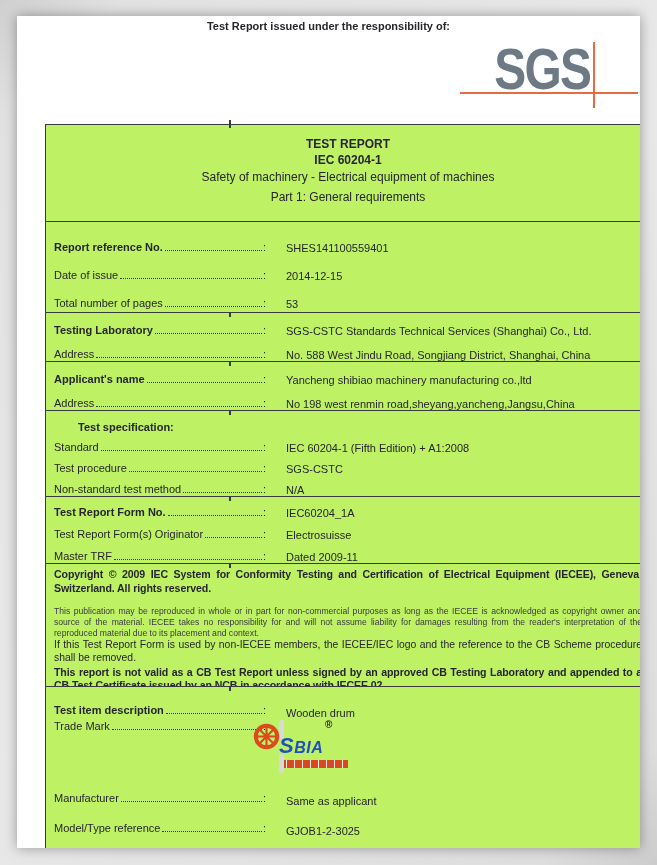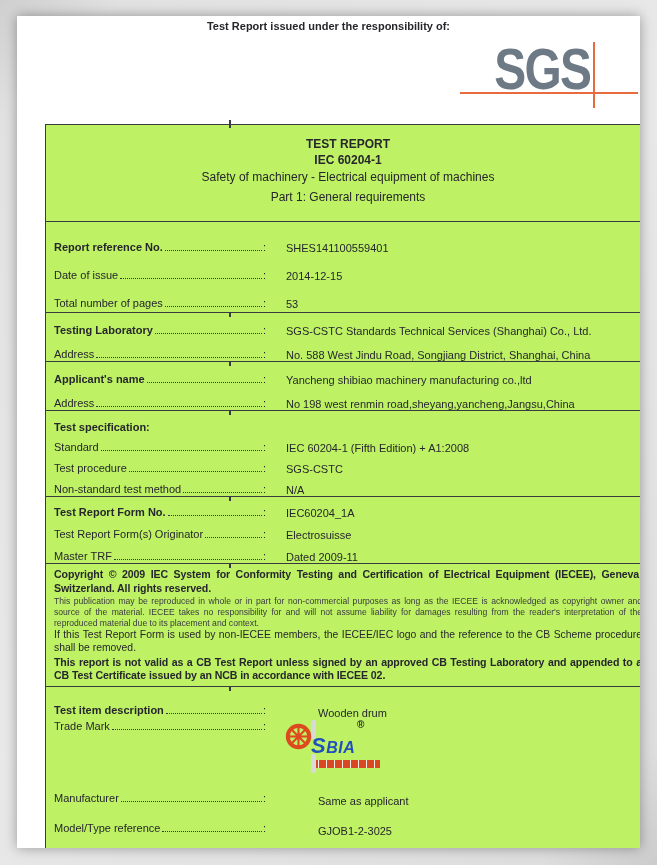--- a/index.html
+++ b/index.html
@@ -41,39 +41,39 @@
   .sec-2 { height:49px; }
   .sec-3 { height:86px; }
   .sec-4 { height:67px; }
   .sec-5 { height:123px; padding:4px 8px 0 8px; }
   .sec-6 { padding-top:2px; }
 
   .row { display:flex; align-items:flex-end; height:26px; padding:0 8px; font-size:11px; }
   .sec-0 .row { height:28px; }
   .sec-1 .row,.sec-2 .row { height:24px; }
   .sec-3 .row { height:21px; }
-  .sec-3 .row.heading { height:22px; }
+  .sec-3 .row.heading { height:22px;margin-left:24px; }
   .sec-4 .row { height:22px; }
-  .sec-6 .row { height:30px;gap:32px; }
+  .sec-6 .row { height:30px; }
   .sec-6 .row:first-child { height:28px; }
   .sec-6 .row.tall { height:58px; align-items:flex-start; padding-top:3px; }
 
   .lblwrap { flex:0 0 212px; display:flex; align-items:baseline; min-width:0; }
   .lbl { white-space:nowrap; }
   .lbl.b { font-weight:bold; }
   .row.heading .lbl { font-weight:bold; }
   .dots { flex:1; min-width:6px; border-bottom:1.6px dotted #35353b; margin:0 1px 3px 2px; }
   .colon { flex:0 0 auto; }
   .val { margin-left:20px; white-space:nowrap; }
   .sec-6 .val { position:relative; top:2px; }
 
   
   .para { text-align:justify; }
   .para.bold1 { font-size:10.6px; font-weight:bold; line-height:13.5px; letter-spacing:-.1px; }
-  .para.small { font-size:8.6px; line-height:10.8px; color:#3a3a40; margin-top:1px; }
+  .para.small { font-size:8.6px; line-height:10.8px; color:#3a3a40; margin-top:11px; }
   .para.normal { font-size:10.4px; line-height:12.6px; margin-top:1px; }
   .para.bold2 { font-size:10.6px; font-weight:bold; line-height:13.5px; margin-top:1px; letter-spacing:-.1px; }
 
   
   .tm { position:relative; margin-left:13px; margin-top:4px; display:inline-block; }
   .tm-box { width:90px; height:47px; background:#d9d9d9; border-radius:3px; padding:4px 5px 3px 5px; position:relative; }
   .tm-text { color:#2050be; font-weight:bold; font-style:italic; font-size:16px; line-height:20px; letter-spacing:.5px; display:block; }
   .tm-text::first-letter { font-size:22px; }
   .tm-wheel { position:absolute; top:3px; right:4px; width:27px; height:27px; }
   .tm-band { position:absolute; left:5px; bottom:5px; width:64px; height:8px; background:#d8491f;

